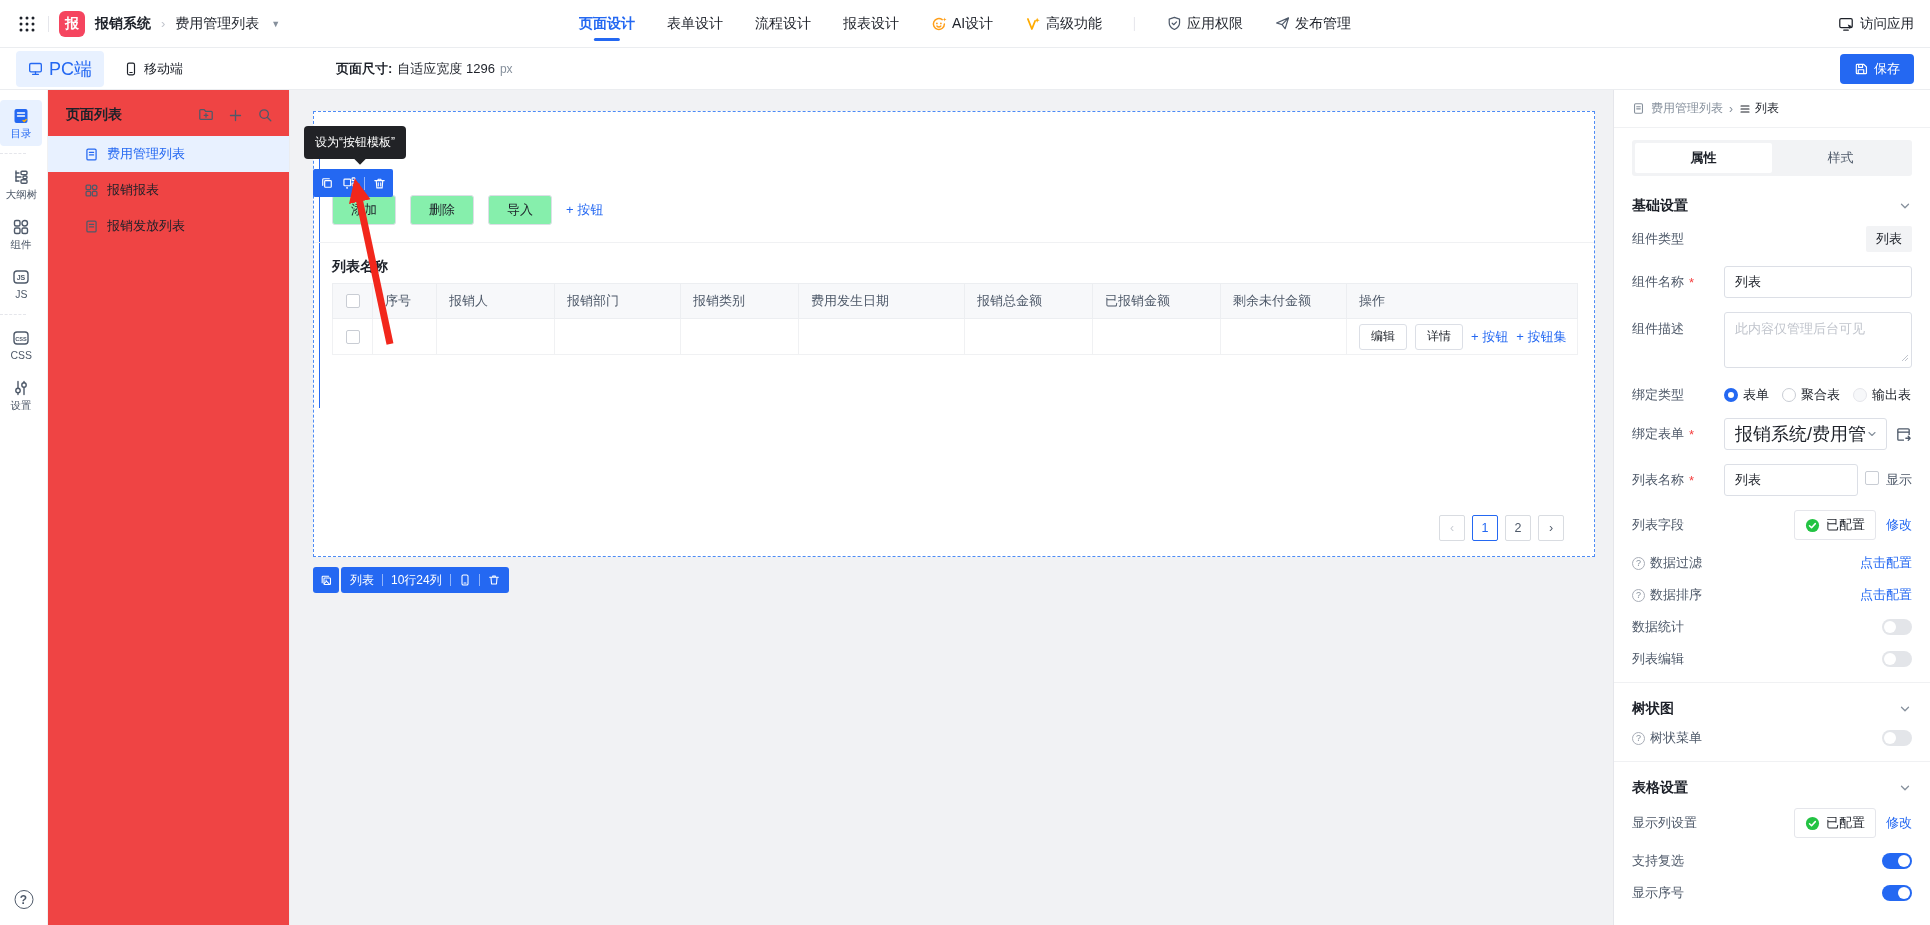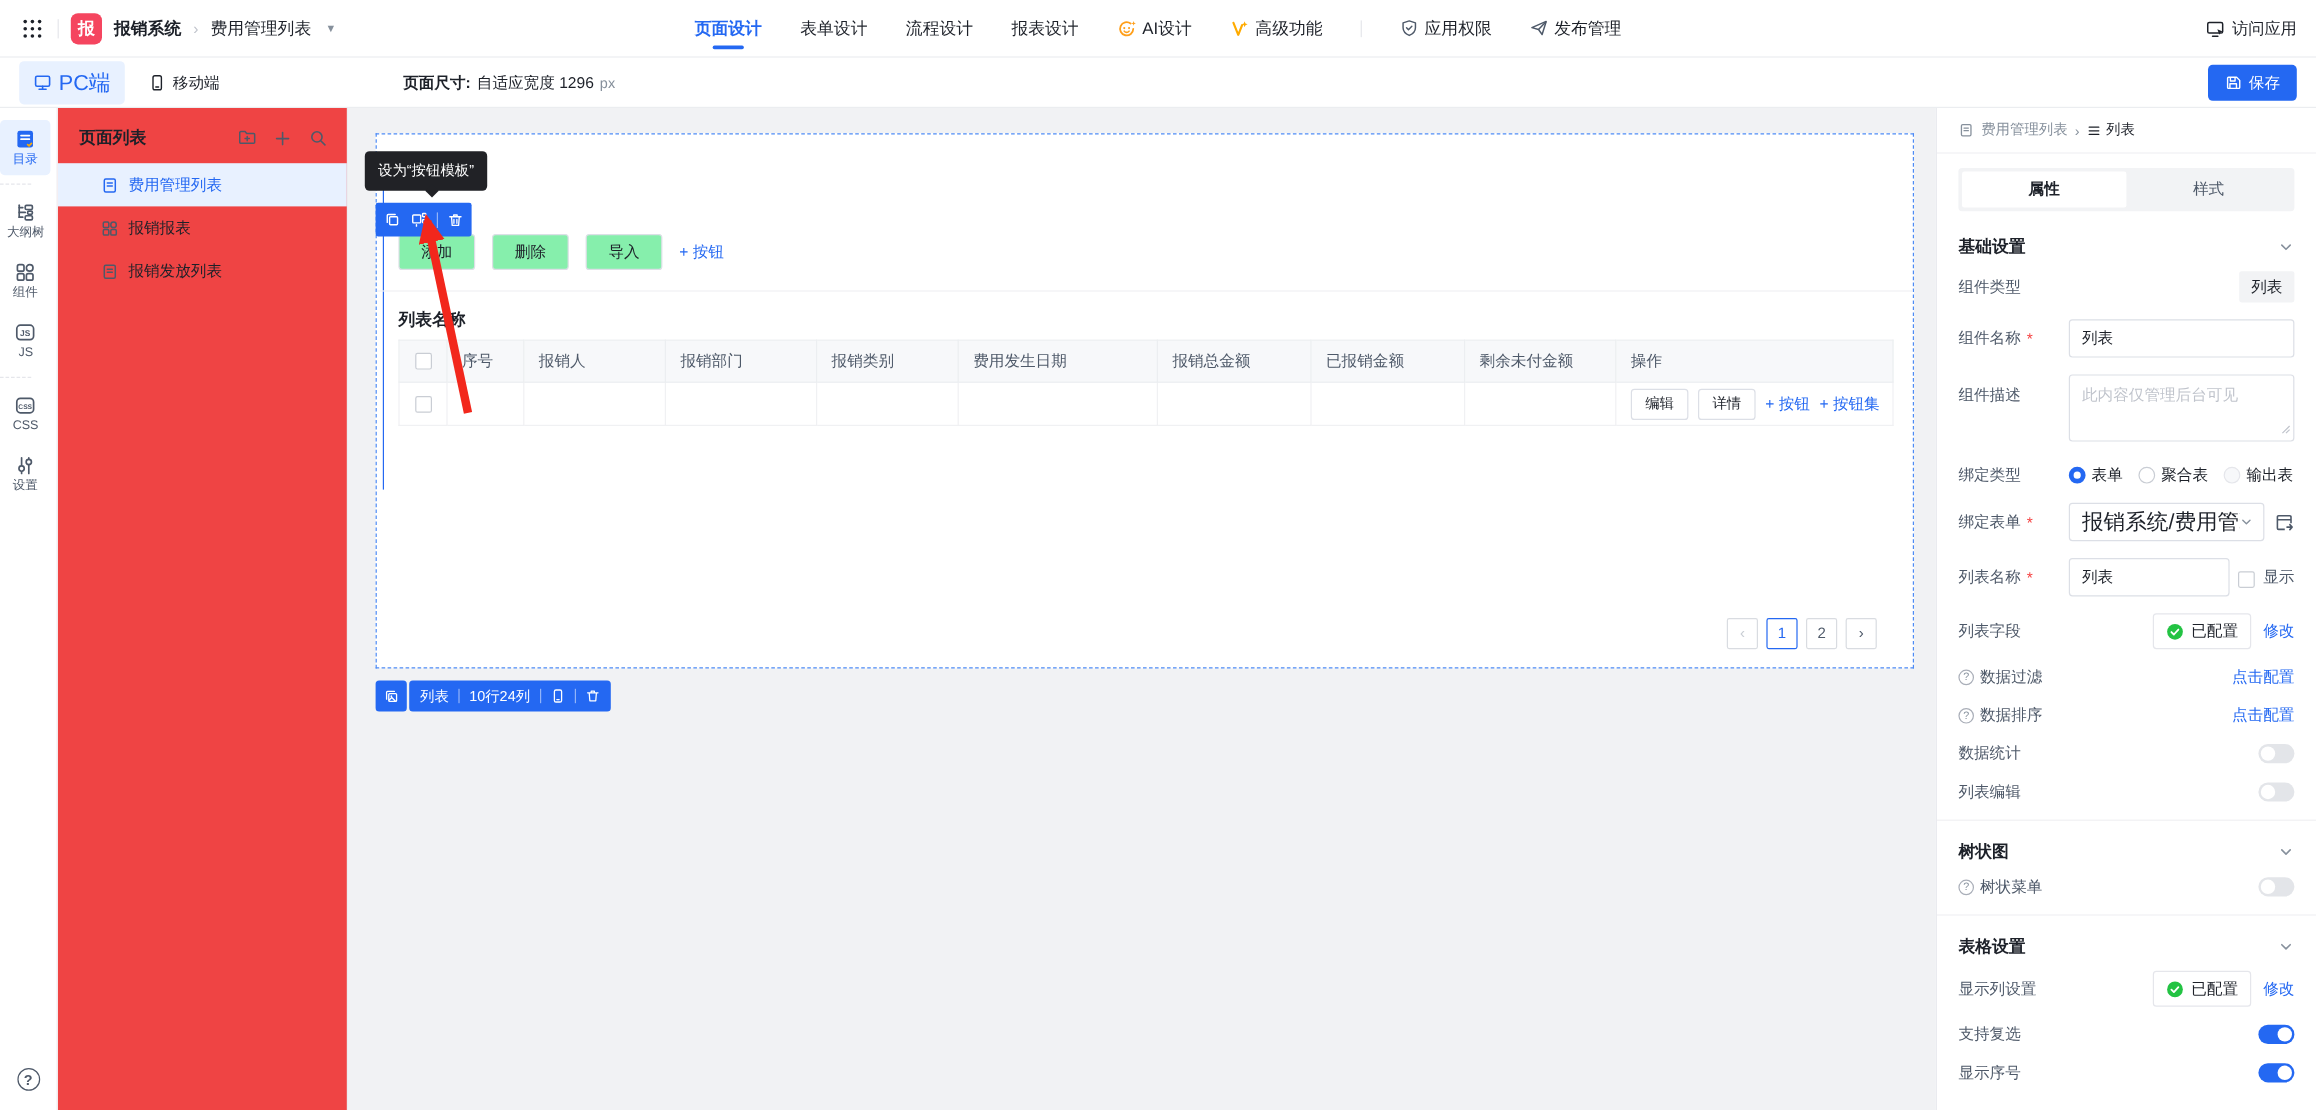--- a/index.html
+++ b/index.html
@@ -153,21 +153,21 @@
   .mlauto { margin-left:auto; }
   .toggle { margin-left:auto; width:30px; height:16px; border-radius:9px; position:relative; cursor:pointer; flex:none; }
   .toggle.off { background:#e3e5e9; }
   .toggle.on { background:#2468f2; }
   .toggle::after { content:""; position:absolute; top:2px; width:12px; height:12px; border-radius:50%; background:#fff; }
   .toggle.off::after { left:2px; }
   .toggle.on::after { right:2px; }
   .pdivider { height:1px; background:#f0f1f3; margin:2px -18px 6px; }
   .qicon { width:13px; height:13px; border:1px solid #a9aeb8; border-radius:50%; color:#86909c;
     font-size:9px; display:flex; align-items:center; justify-content:center; flex:none; }
-  .show-chk { display:flex; align-items:flex-end; gap:7px; margin-left:auto; font-size:13px; color:#4e5969; }
+  .show-chk { display:flex; align-items:flex-start; gap:7px; margin-left:auto; font-size:13px; color:#4e5969; }
 </style>
 </head>
 <body>
 
 <div class="app">
 
   <div class="topbar">
     <div class="tb-left">
       <div class="apps-btn">
         <svg width="18" height="18" viewBox="0 0 18 18">

